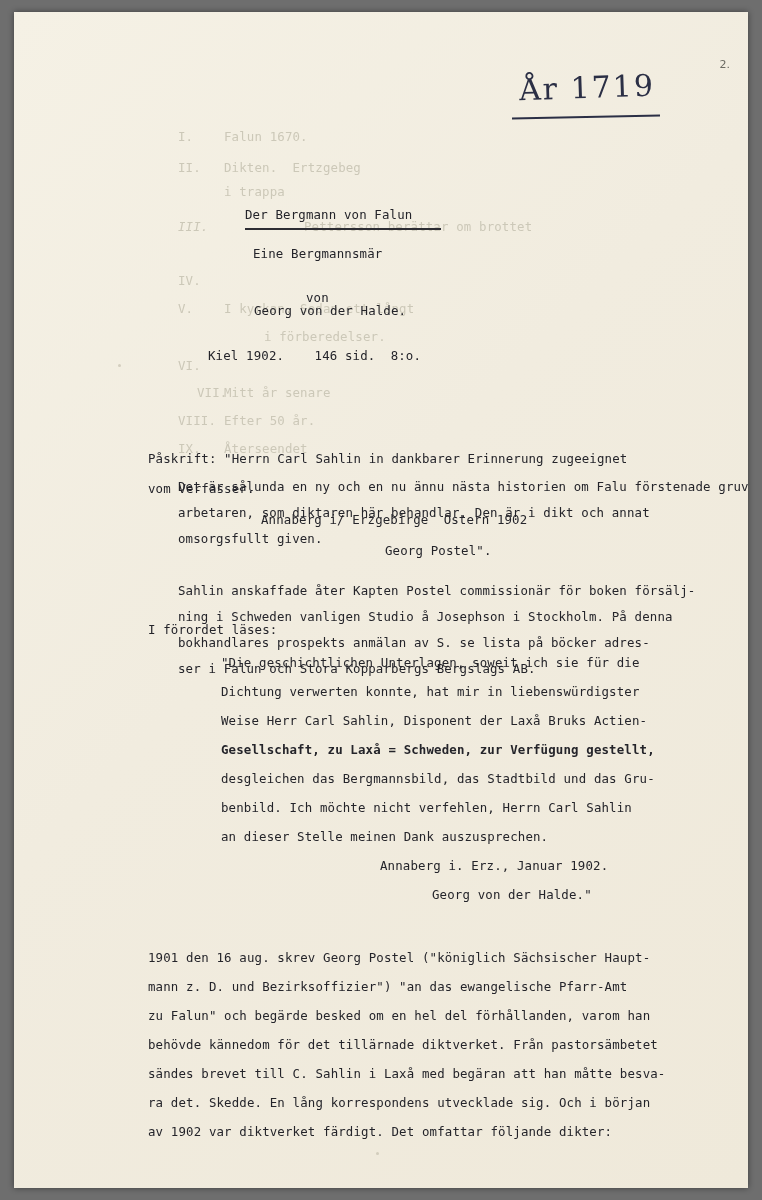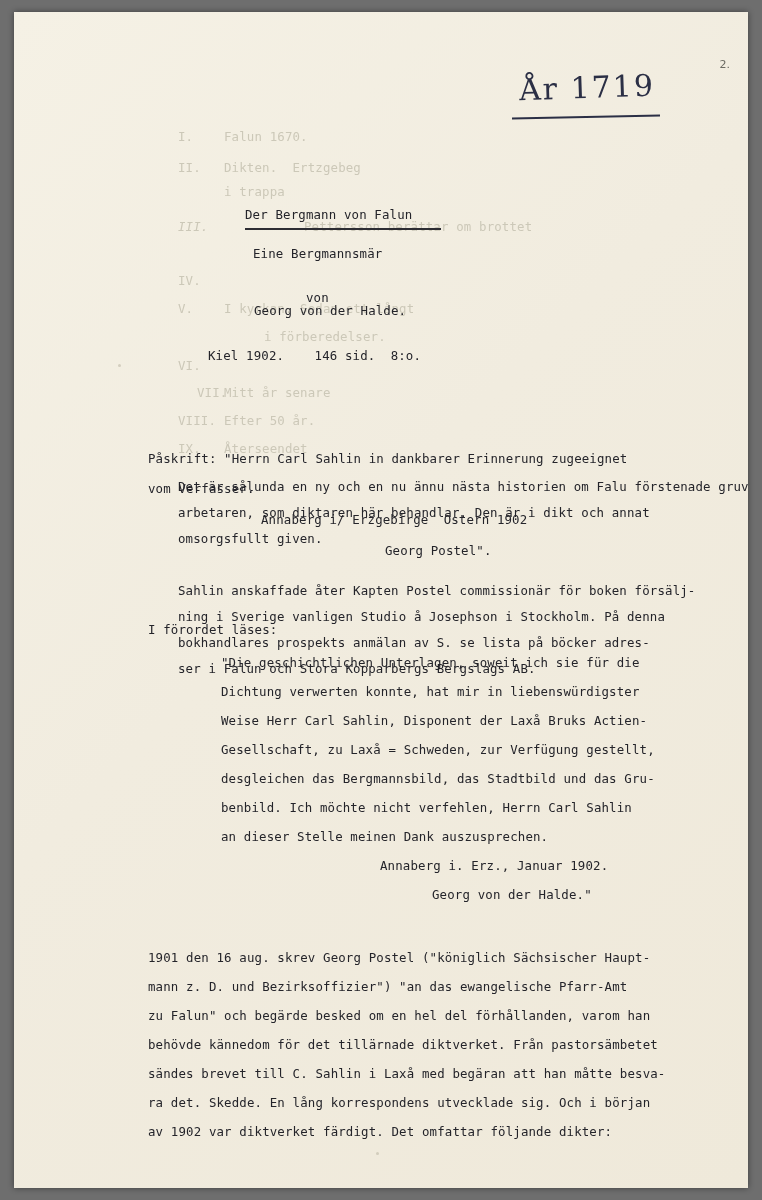--- a/index.html
+++ b/index.html
@@ -135,21 +135,21 @@
     <div class="block ghost" style="left:164px; top:396px;">VIII.</div>
     <div class="block ghost" style="left:210px; top:396px;">Efter 50 år.</div>
 
     <div class="block ghost" style="left:164px; top:424px;">IX.</div>
     <div class="block ghost" style="left:210px; top:424px;">Återseendet</div>
 
     <div class="block ghost2" style="left:164px; top:462px;">Det är sålunda en ny och en nu ännu nästa historien om Falu förstenade gruv-</div>
     <div class="block ghost2" style="left:164px; top:488px;">arbetaren, som diktaren här behandlar. Den är i dikt och annat</div>
     <div class="block ghost2" style="left:164px; top:514px;">omsorgsfullt given.</div>
     <div class="block ghost2" style="left:164px; top:566px;">Sahlin anskaffade åter Kapten Postel commissionär för boken försälj-</div>
-    <div class="block ghost2" style="left:164px; top:592px;">ning i Sverige vanligen Studio å Josephson i Stockholm. På denna</div>
+    <div class="block ghost2" style="left:164px; top:592px;">ning i Schweden vanligen Studio å Josephson i Stockholm. På denna</div>
     <div class="block ghost2" style="left:164px; top:618px;">bokhandlares prospekts anmälan av S. se lista på böcker adres-</div>
     <div class="block ghost2" style="left:164px; top:644px;">ser i Falun och Stora Kopparbergs Bergslags AB.</div>
 
     <div class="block" style="left:231px; top:190px;">Der Bergmann von Falun</div>
     <div class="title-rule"></div>
 
     <div class="block" style="left:239px; top:229px;">Eine Bergmannsmär</div>
     <div class="block" style="left:292px; top:273px;">von</div>
     <div class="block" style="left:240px; top:286px;">Georg von der Halde.</div>
 
@@ -158,21 +158,21 @@
     <div class="block" style="left:134px; top:434px;">Påskrift: "Herrn Carl Sahlin in dankbarer Erinnerung zugeeignet</div>
     <div class="block" style="left:134px; top:464px;">vom Verfasser.</div>
     <div class="block" style="left:247px; top:495px;">Annaberg i/ Erzgebirge  Ostern 1902</div>
     <div class="block" style="left:371px; top:526px;">Georg Postel".</div>
 
     <div class="block" style="left:134px; top:605px;">I förordet läses:</div>
 
     <div class="block" style="left:207px; top:638px;">"Die geschichtlichen Unterlagen, soweit ich sie für die</div>
     <div class="block" style="left:207px; top:667px;">Dichtung verwerten konnte, hat mir in liebenswürdigster</div>
     <div class="block" style="left:207px; top:696px;">Weise Herr Carl Sahlin, Disponent der Laxå Bruks Actien-</div>
-    <div class="block" style="left:207px; top:725px;">Gesellschaft, zu Laxå = Schweden, zur Verfügung gestellt,</div>
+    <div class="block" style="left:207px; top:725px;font-weight:bold;">Gesellschaft, zu Laxå = Schweden, zur Verfügung gestellt,</div>
     <div class="block" style="left:207px; top:754px;">desgleichen das Bergmannsbild, das Stadtbild und das Gru-</div>
     <div class="block" style="left:207px; top:783px;">benbild. Ich möchte nicht verfehlen, Herrn Carl Sahlin</div>
     <div class="block" style="left:207px; top:812px;">an dieser Stelle meinen Dank auszusprechen.</div>
 
     <div class="block" style="left:366px; top:841px;">Annaberg i. Erz., Januar 1902.</div>
     <div class="block" style="left:418px; top:870px;">Georg von der Halde."</div>
 
     <div class="block" style="left:134px; top:933px;">1901 den 16 aug. skrev Georg Postel ("königlich Sächsischer Haupt-</div>
     <div class="block" style="left:134px; top:962px;">mann z. D. und Bezirksoffizier") "an das ewangelische Pfarr-Amt</div>
     <div class="block" style="left:134px; top:991px;">zu Falun" och begärde besked om en hel del förhållanden, varom han</div>

